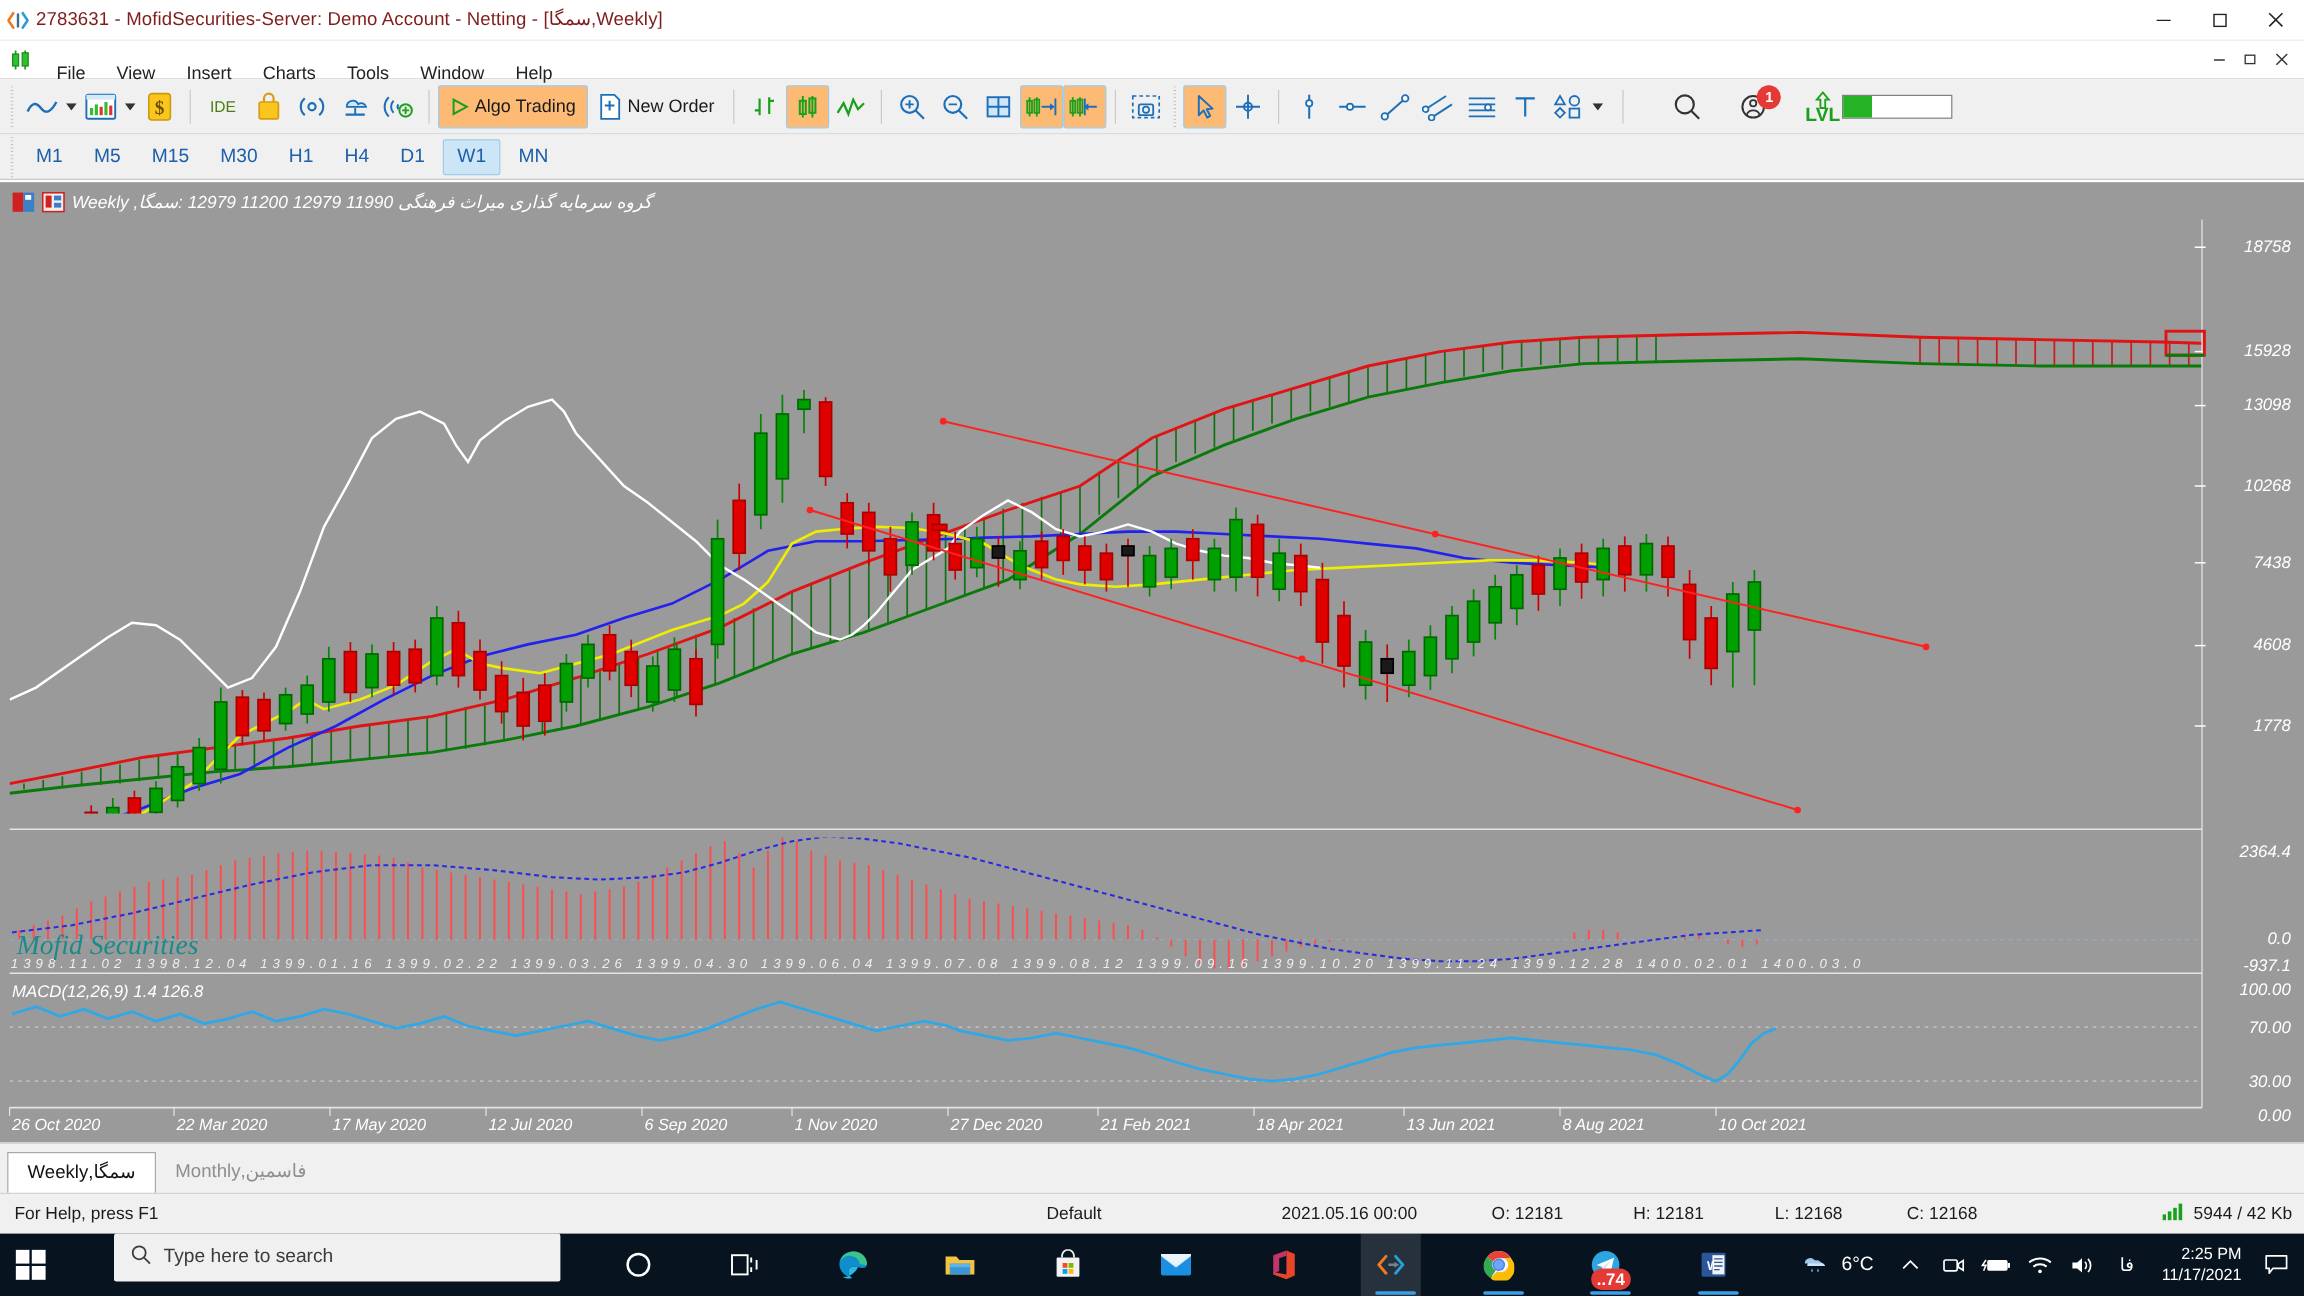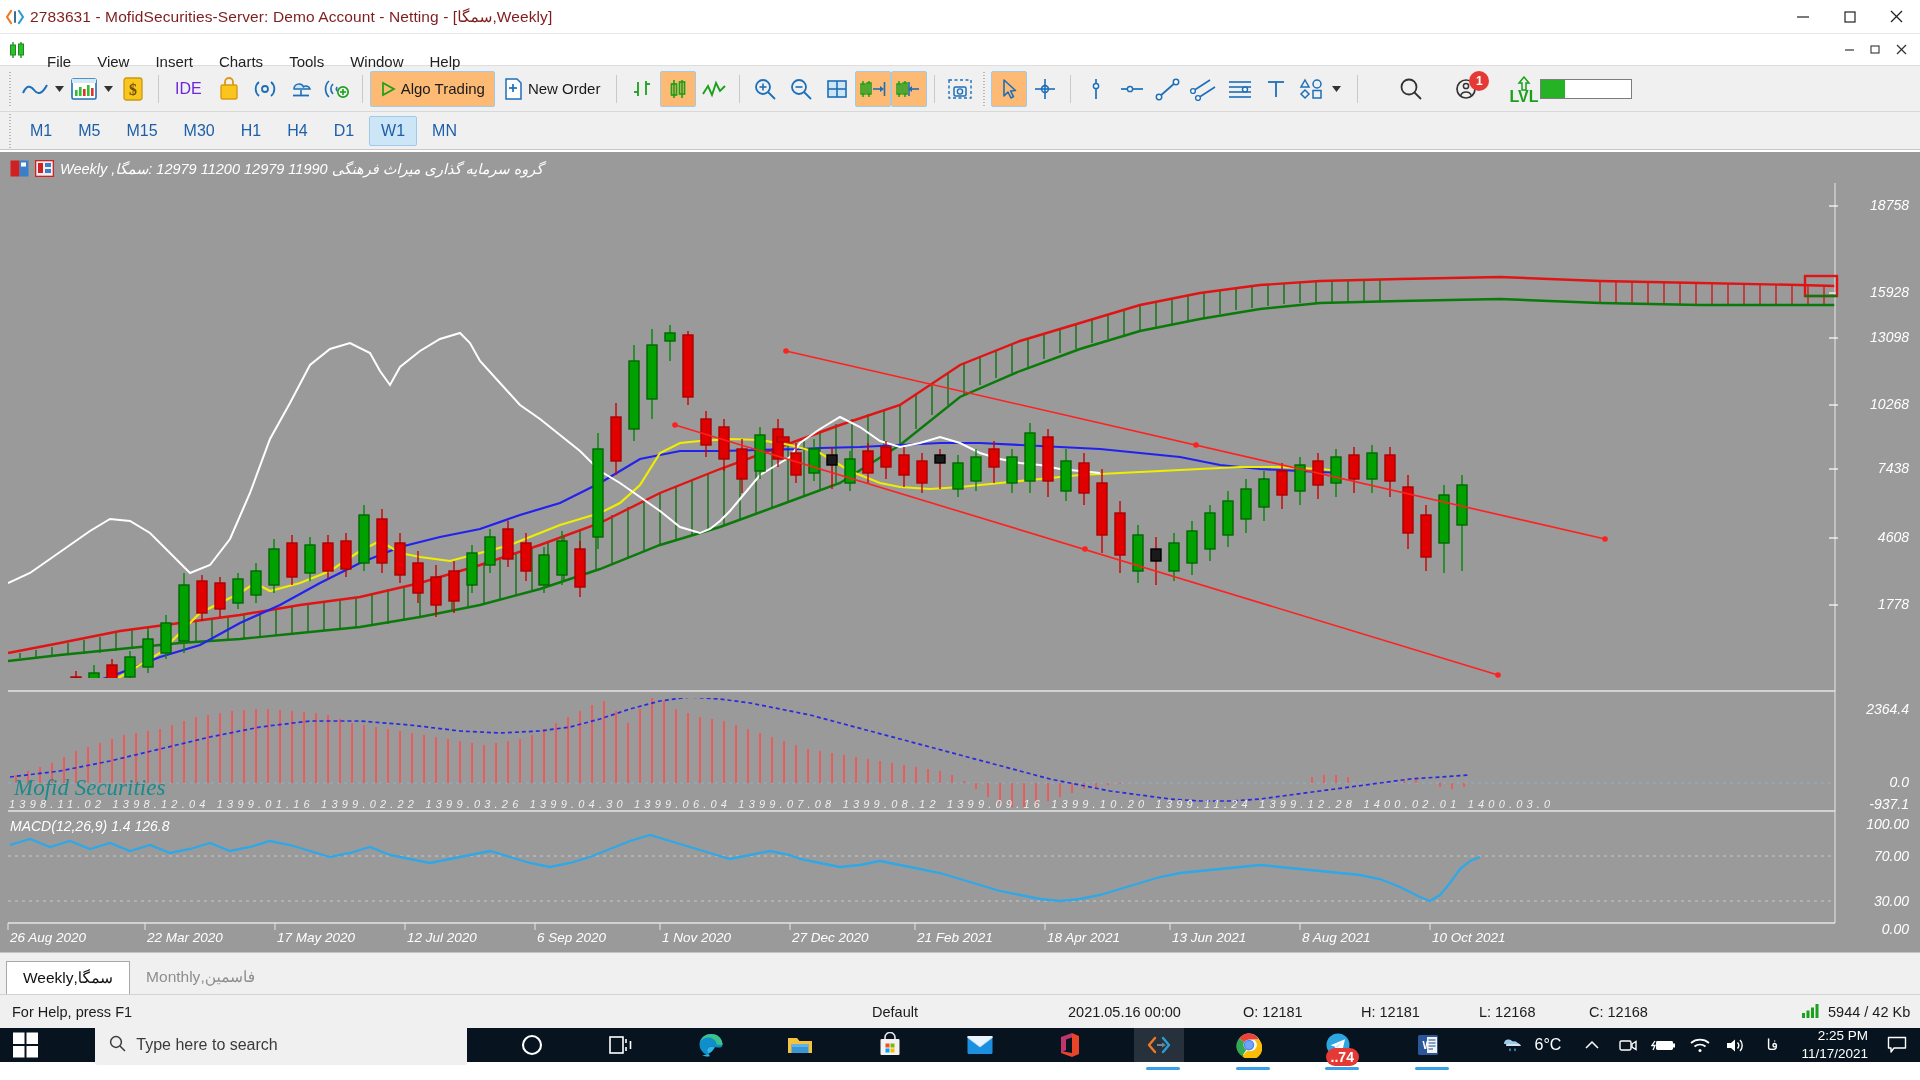--- a/index.html
+++ b/index.html
@@ -125,22 +125,22 @@
   #statusbar {
     position: absolute; left:0; top: 994px; width: 1920px; height: 34px;
     background: #f0f0f0; display:flex; align-items:center;
     border-top: 1px solid #d2d2d2; font-size: 14.5px; color: #1b1b1b;
   }
   .sb-cell { padding: 0 12px; height: 34px; display:flex; align-items:center; white-space:nowrap; }
   .sb-div { width:1px; height: 26px; background:#c8c8c8; }
 
   
   #taskbar {
-    position: absolute; left: 0; top: 1028px; width: 1920px; height: 34px;
-    background: #07131e; display: flex; align-items: center; gap: 40px;
+    position: absolute; left: 0; top: 1028px; width: 1920px; height: 52px;
+    background: #07131e; display: flex; align-items: flex-start; gap: 40px;
   }
   #startbtn { width: 60px; height: 52px; display:flex; align-items:center; justify-content:center; }
   #searchbox {
     width: 432px; height: 40px; background: #f0f0f0; border-radius: 2px;
     display: flex; align-items: center; gap: 10px; padding-left: 14px; margin-left: 4px;
   }
   #searchbox .sp { font-size: 16px; color: #3b3b3b; }
   .tbapp { width: 58px; height: 52px; display:flex; align-items:center; justify-content:center; position:relative; }
   .tbapp.running::after {
     content:''; position:absolute; bottom: 1px; left: 12px; width: 34px; height: 3px;
@@ -259,21 +259,21 @@
   <div class="tbtn">
     <svg width="24" height="26" viewBox="0 0 24 26">
       <rect x="3" y="2" width="18" height="22" rx="2.5" fill="#fac61e" stroke="#c89b0f" stroke-width="1.3"></rect>
       <text x="12" y="19" font-size="16" font-family="Liberation Serif, serif" fill="#6b5000" text-anchor="middle" font-weight="bold">$</text>
     </svg>
   </div>
 
   <div class="tb-sep"></div>
 
   <div class="tbtn wide">
-    <span class="lbl" style="color:#6d28d9;font-size:16px">IDE</span>
+    <span class="lbl" style="color:#4d7c0f;font-size:13px">IDE</span>
   </div>
 
   <div class="tbtn">
     <svg width="24" height="26" viewBox="0 0 24 26">
       <path d="M8 9 V6 a4 4 0 0 1 8 0 V9" fill="none" stroke="#d99a12" stroke-width="1.8"></path>
       <rect x="4" y="9" width="16" height="14" rx="1.5" fill="#fac61e" stroke="#d99a12" stroke-width="1.4"></rect>
     </svg>
   </div>
 
   <div class="tbtn">
@@ -1077,21 +1077,21 @@
 
     <div class="scale-lbl" style="top:548px">2364.4</div>
     <div class="scale-lbl" style="top:621px">0.0</div>
     <div class="scale-lbl" style="top:643px">-937.1</div>
 
     <div class="scale-lbl" style="top:663px">100.00</div>
     <div class="scale-lbl" style="top:695px">70.00</div>
     <div class="scale-lbl" style="top:740px">30.00</div>
     <div class="scale-lbl" style="top:768px">0.00</div>
 
-    <div class="date-lbl" style="left:10px;top:777px">26 Aug 2020</div>
+    <div class="date-lbl" style="left:10px;top:777px">26 Oct 2020</div>
     <div class="date-lbl" style="left:147px;top:777px">22 Mar 2020</div>
     <div class="date-lbl" style="left:277px;top:777px">17 May 2020</div>
     <div class="date-lbl" style="left:407px;top:777px">12 Jul 2020</div>
     <div class="date-lbl" style="left:537px;top:777px">6 Sep 2020</div>
     <div class="date-lbl" style="left:662px;top:777px">1 Nov 2020</div>
     <div class="date-lbl" style="left:792px;top:777px">27 Dec 2020</div>
     <div class="date-lbl" style="left:917px;top:777px">21 Feb 2021</div>
     <div class="date-lbl" style="left:1047px;top:777px">18 Apr 2021</div>
     <div class="date-lbl" style="left:1172px;top:777px">13 Jun 2021</div>
     <div class="date-lbl" style="left:1302px;top:777px">8 Aug 2021</div>

